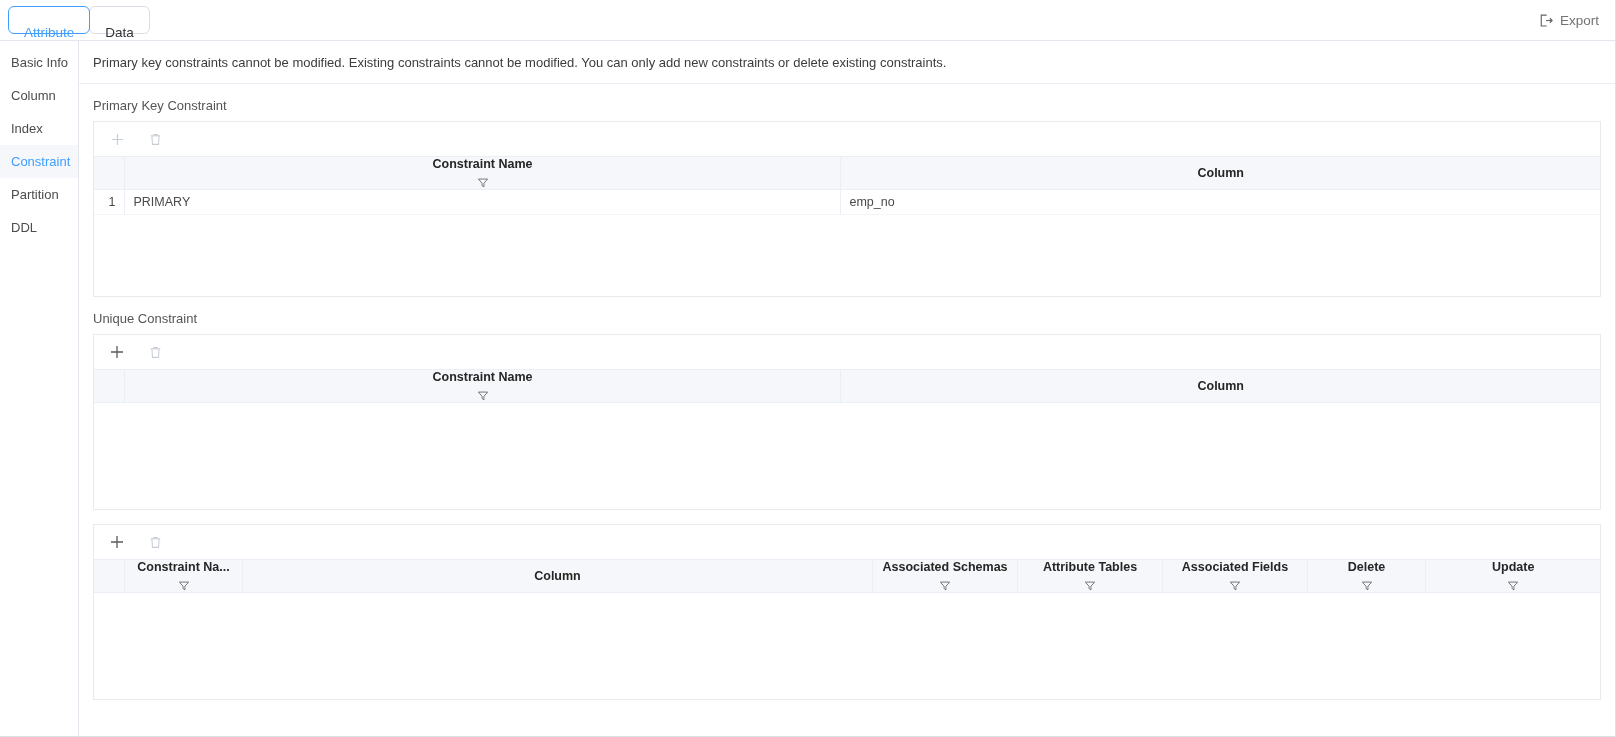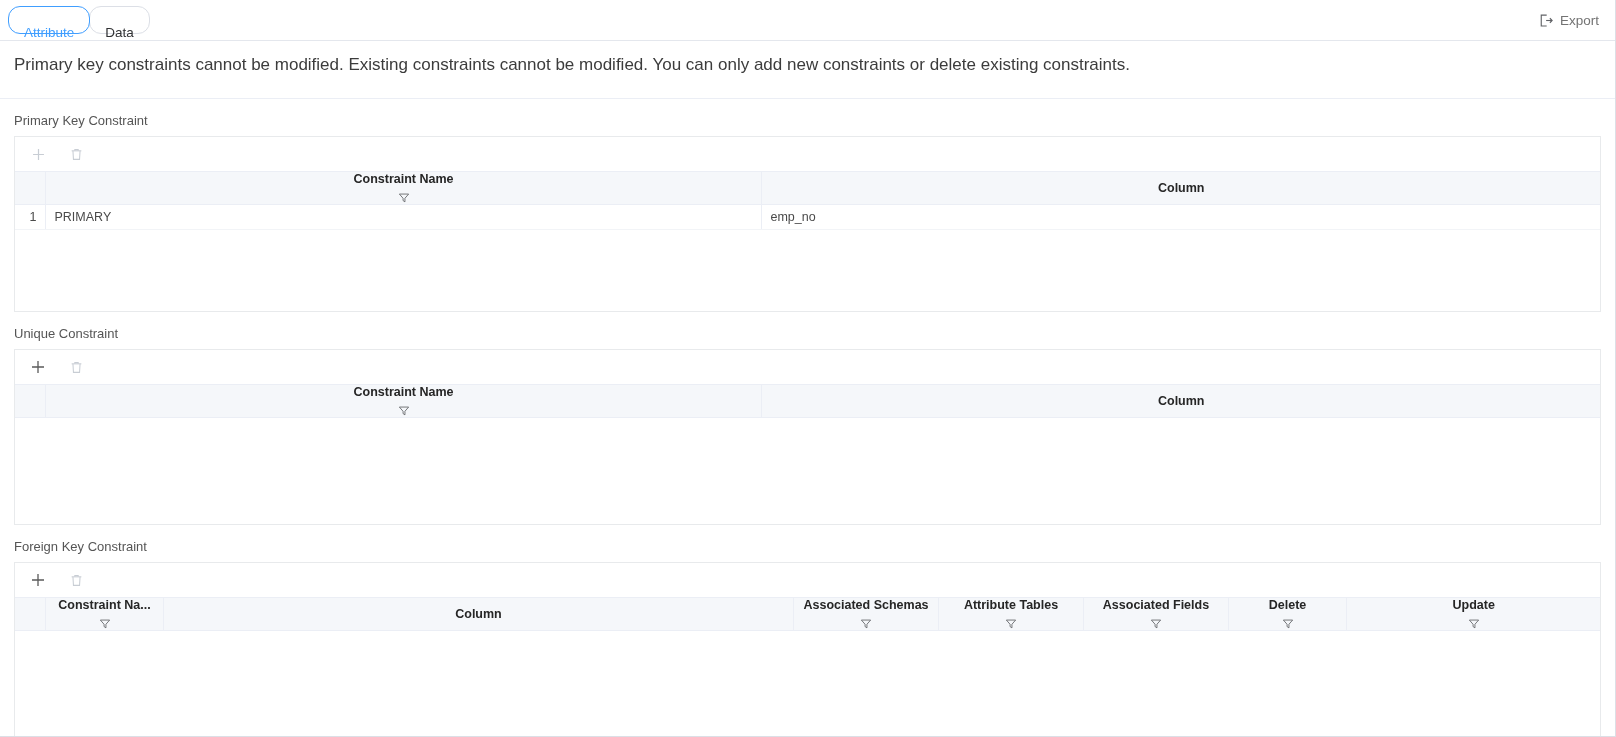--- a/index.html
+++ b/index.html
@@ -48,21 +48,21 @@
     height: 16px;
     line-height: 26px;
     padding: 13px 15px;
     font-size: 13.5px;
     color: #303133;
     border: 1px solid #dcdfe6;
     background: #ffffff;
     cursor: pointer;
     white-space: nowrap;
     margin-left: -1px;
-    border-radius: 12px;
+    border-radius: 6px;
   }
   .tab:first-child { margin-left: 0; }
   .tab.active {
     color: #409eff;
     border-color: #409eff;
     position: relative;
     z-index: 2;
   }
 
   .export-btn {
@@ -109,23 +109,23 @@
   .content {
     flex: 1;
     min-width: 0;
     padding: 0 14px 0 14px;
     overflow: hidden;
     display: flex;
     flex-direction: column;
   }
 
   .notice {
-    font-size: 17px;
+    font-size: 13px;
     color: #3c3c3c;
-    padding: 14px 0 23px 0;
+    padding: 14px 0 13px 0;
     border-bottom: 1px solid #ebeef5;
     margin: 0 -14px 0 -14px;
     padding-left: 14px;
     padding-right: 14px;
     white-space: nowrap;
   }
 
   .section {
     margin-top: 14px;
   }
@@ -252,20 +252,28 @@
           <path d="M7.6 8h6.3"></path>
           <path d="M11.6 5.6 14 8l-2.4 2.4"></path>
         </svg>
       </span>
       <span>Export</span>
     </div>
   </div>
 
   <div class="body">
 
+    <div class="sidebar">
+      <div class="side-item">Basic Info</div>
+      <div class="side-item">Column</div>
+      <div class="side-item">Index</div>
+      <div class="side-item active">Constraint</div>
+      <div class="side-item">Partition</div>
+      <div class="side-item">DDL</div>
+    </div>
 
     <div class="content">
 
       <div class="notice">Primary key constraints cannot be modified. Existing constraints cannot be modified. You can only add new constraints or delete existing constraints.</div>
 
       <div class="section">
         <div class="section-title">Primary Key Constraint</div>
         <div class="panel panel-pk">
           <div class="panel-toolbar">
             <div class="tool-icon disabled">
@@ -357,21 +365,20 @@
                   </span>
                 </th>
               </tr>
             </thead>
           </table>
           <div class="table-body-fill"></div>
         </div>
       </div>
 
       <div class="section">
-        <div class="section-title">Foreign Key Constraint</div>
         <div class="panel panel-fk">
           <div class="panel-toolbar">
             <div class="tool-icon">
               <svg width="16" height="16" viewBox="0 0 16 16" stroke="#5a5a5a" stroke-width="1.3">
                 <path d="M8 2v12M2 8h12"></path>
               </svg>
             </div>
             <div class="tool-icon disabled">
               <svg width="15" height="15" viewBox="0 0 16 16" fill="none" stroke="#c8cdd4" stroke-width="1.1">
                 <path d="M2.8 4.1h10.4"></path>

